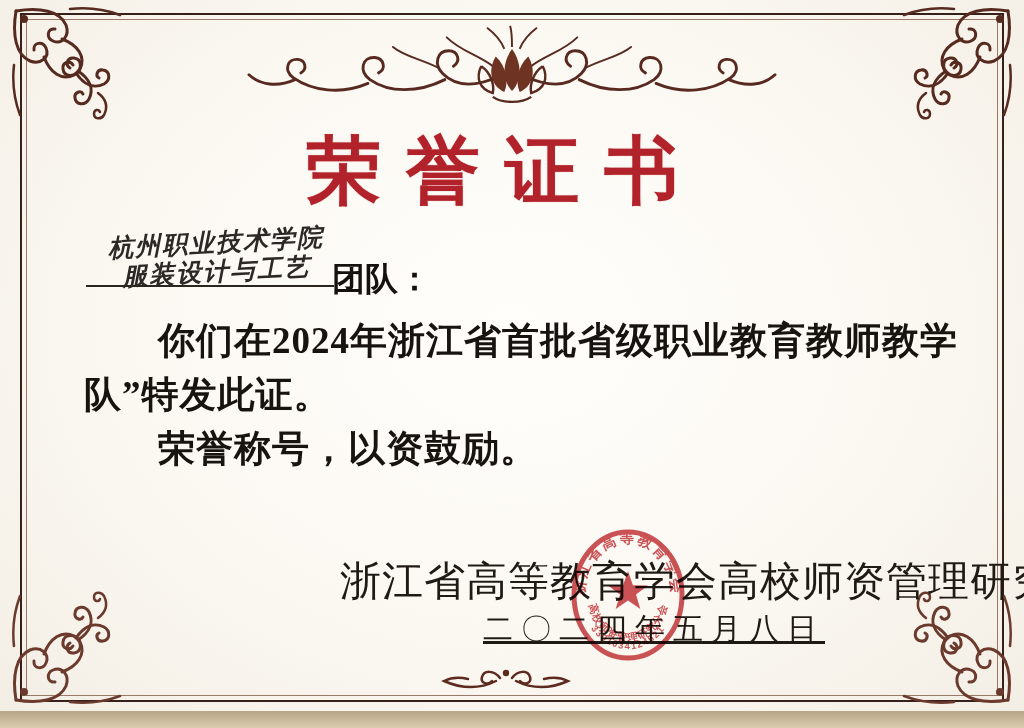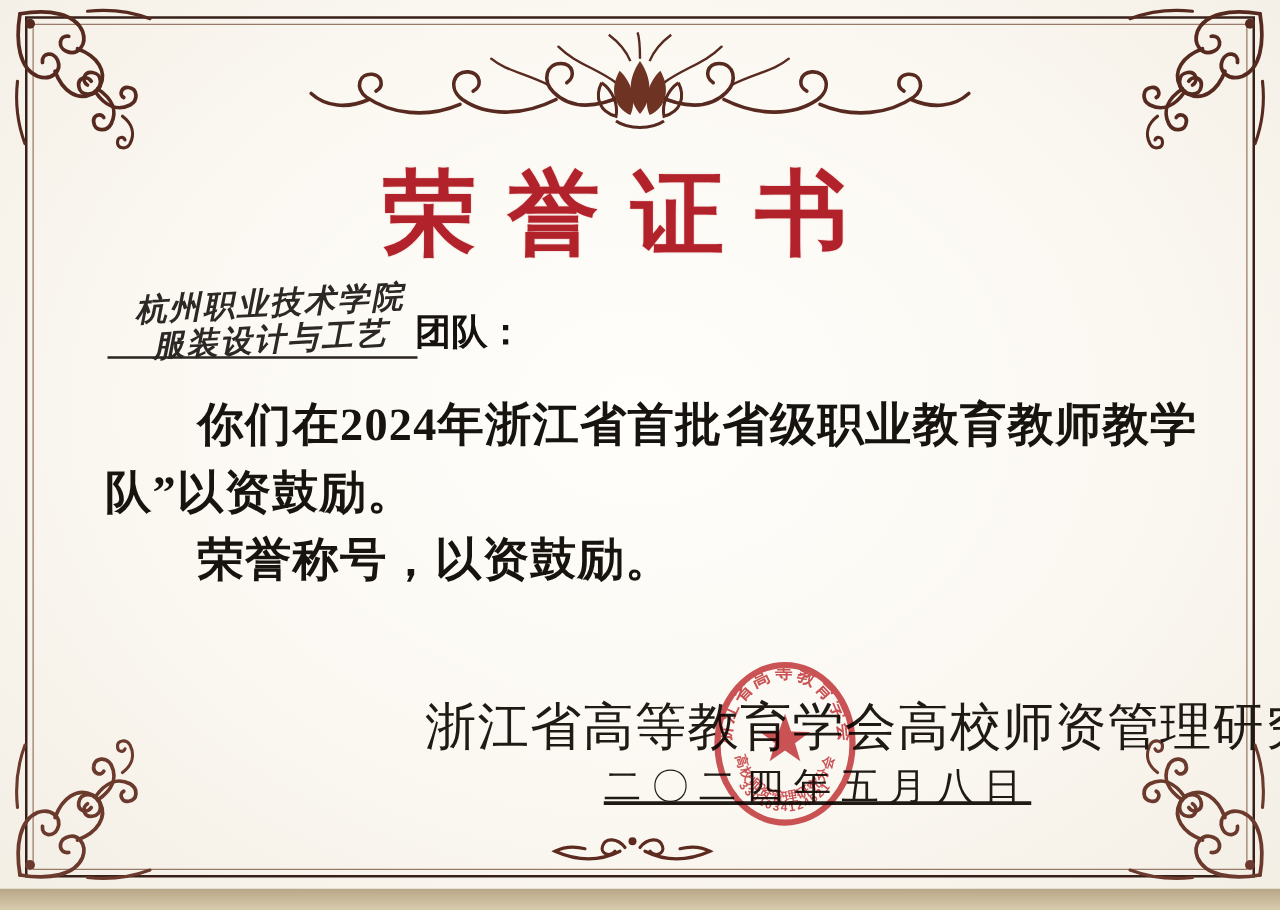--- a/index.html
+++ b/index.html
@@ -37,21 +37,21 @@
     text-shadow:0 0 1px rgba(178,34,42,.6);
   }
   .handwrite{
     position:absolute;color:#2c2826;font-size:25px;letter-spacing:2px;
     transform:rotate(-3deg);font-style:italic;font-weight:bold;white-space:nowrap;
   }
   .hw1{left:108px;top:226px;}
   .hw2{left:122px;top:255px;}
   .hw-underline{position:absolute;left:86px;top:285px;width:248px;height:2px;background:#2b2520;}
   .salutation{
-    position:absolute;left:332px;top:246px;font-size:29px;font-weight:bold;color:#15110e;
+    position:absolute;left:332px;top:257px;font-size:33px;font-weight:bold;color:#15110e;
     white-space:nowrap;
   }
   .body-text{
     position:absolute;left:84px;top:314px;width:880px;
     font-size:37px;font-weight:bold;color:#17130f;line-height:54px;letter-spacing:1px;
   }
   .body-text .line{white-space:nowrap;}
   .body-text .indent{text-indent:2em;}
   .sign-block{position:absolute;left:340px;top:554px;width:628px;text-align:center;color:#201a14;}
   .issuer{font-size:41px;letter-spacing:1px;white-space:nowrap;}
@@ -162,21 +162,21 @@
 
   <div class="title">荣誉证书</div>
 
   <div class="handwrite hw1">杭州职业技术学院</div>
   <div class="handwrite hw2">服装设计与工艺</div>
   <div class="hw-underline"></div>
   <div class="salutation">团队：</div>
 
   <div class="body-text">
     <div class="line indent">你们在2024年浙江省首批省级职业教育教师教学</div>
-    <div class="line">队”以资鼓励。</div>
+    <div class="line">队”特发此证。</div>
     <div class="line indent">荣誉称号，以资鼓励。</div>
   </div>
 
   <div class="sign-block">
     <div class="issuer">浙江省高等教育学会高校师资管理研究分会</div>
     <div class="date">二〇二四年五月八日</div>
   </div>
 
   <svg class="seal" viewBox="0 0 144 156" xmlns="http://www.w3.org/2000/svg" xmlns:xlink="http://www.w3.org/1999/xlink">
     <defs>

